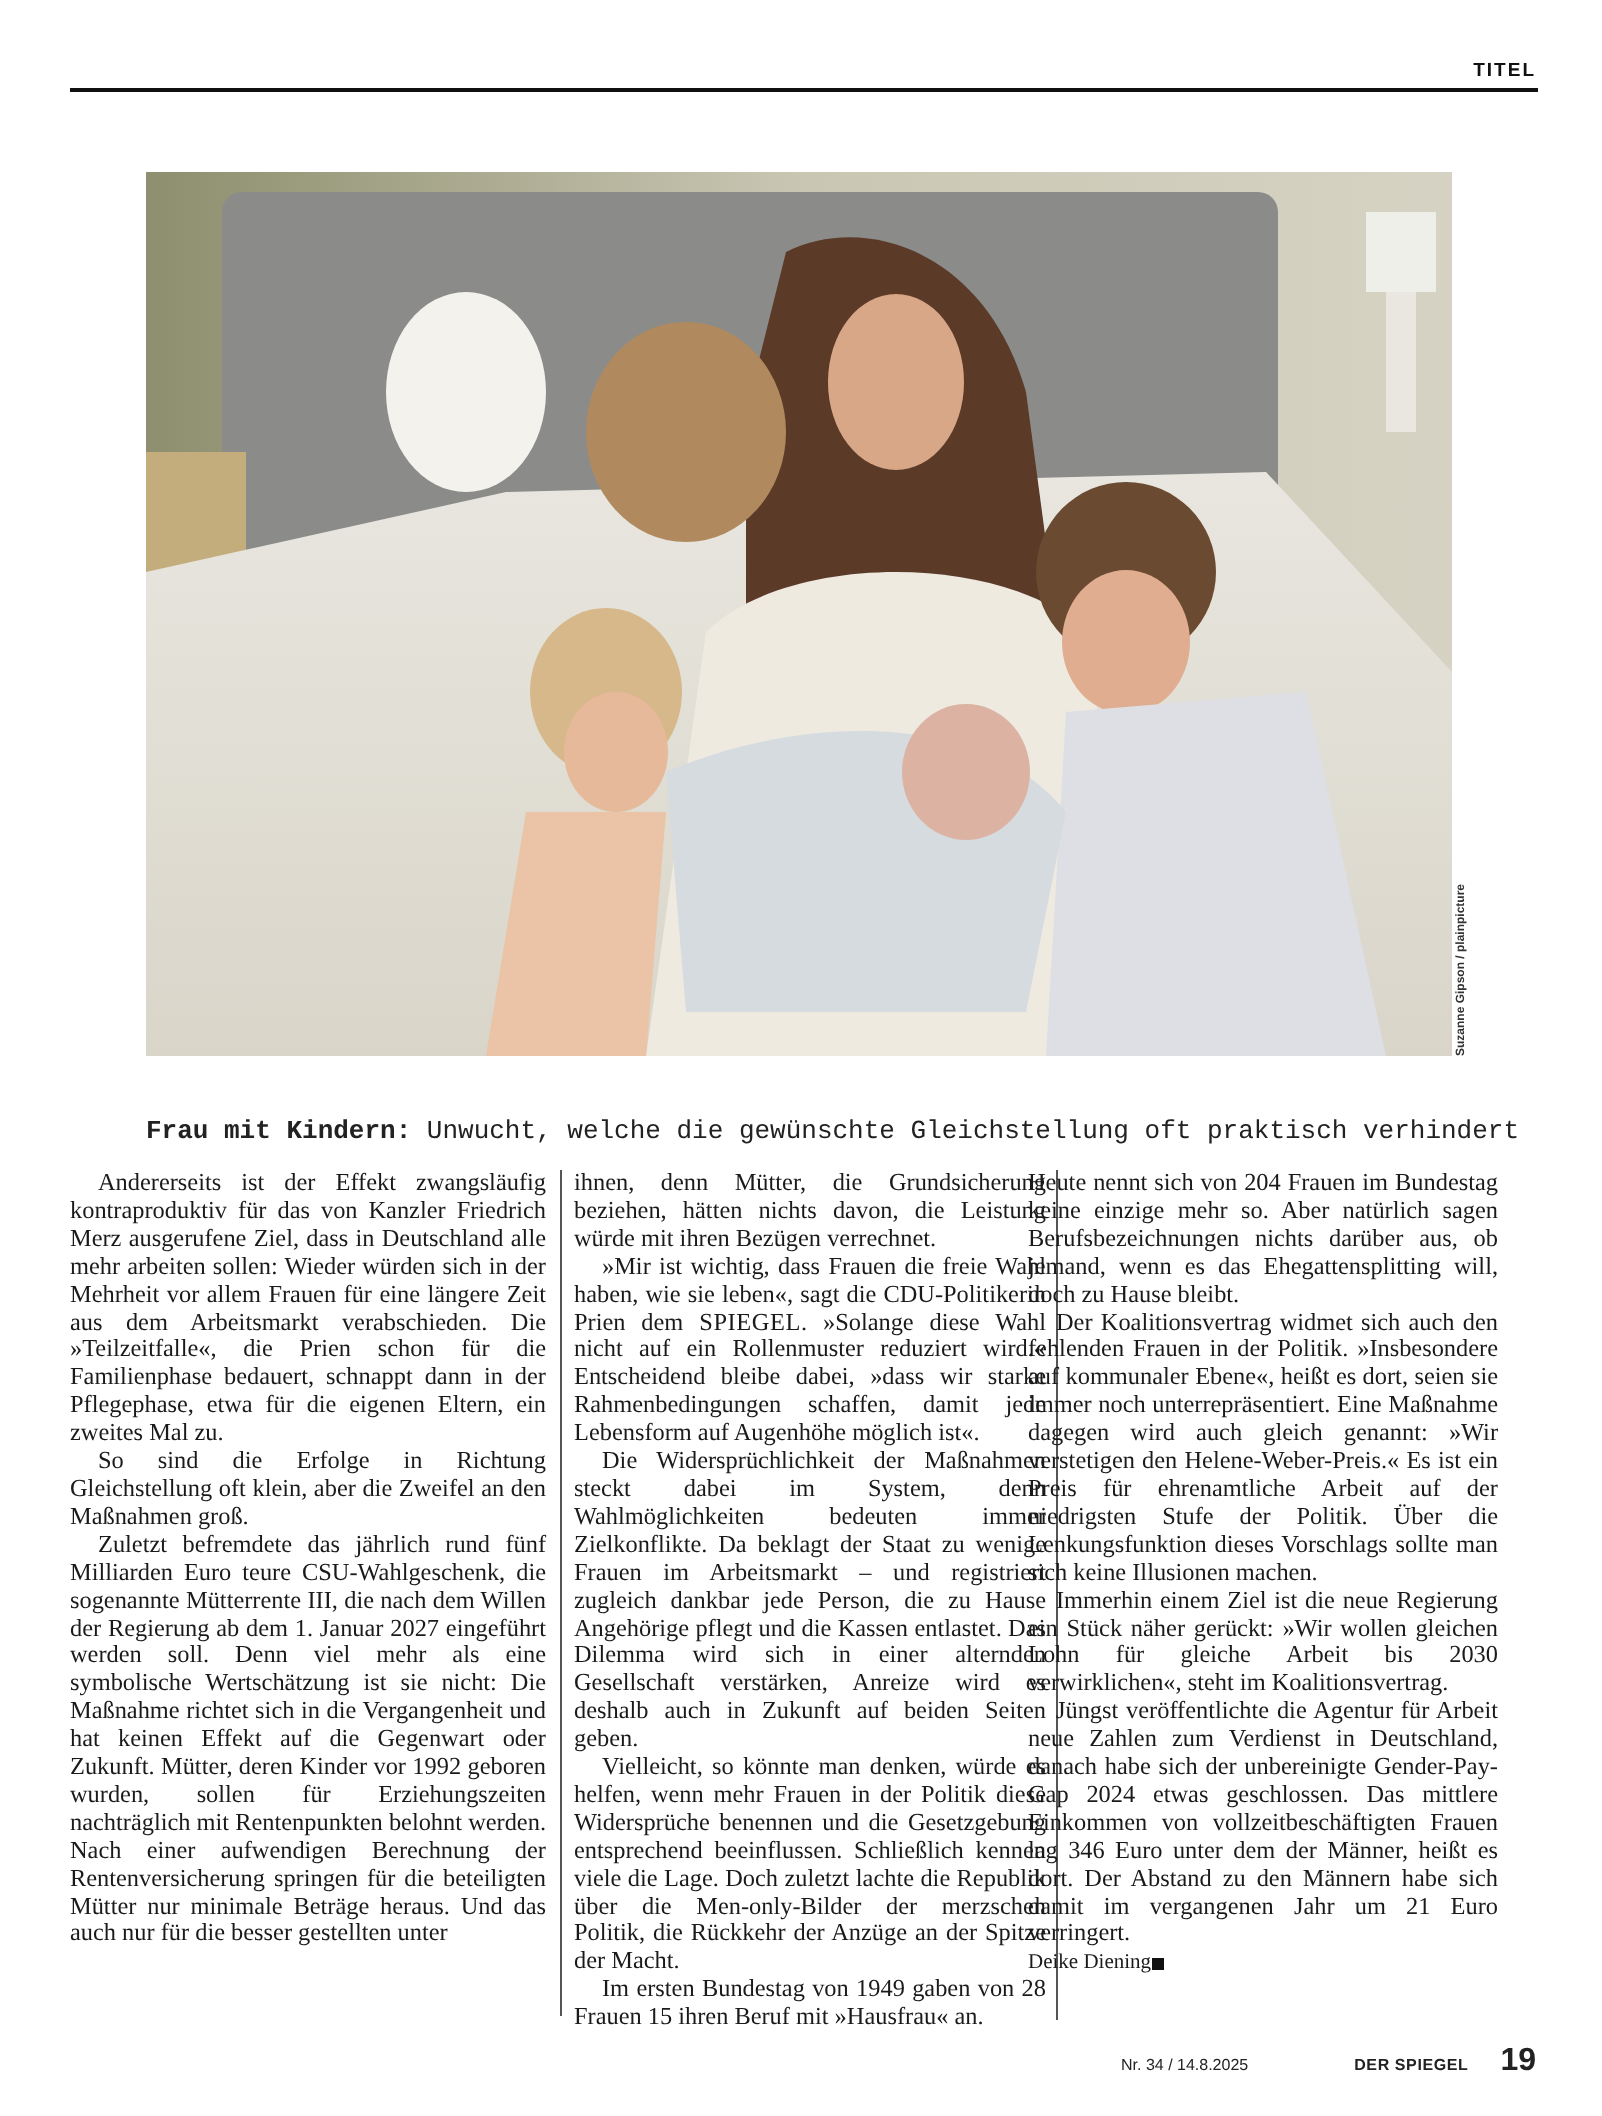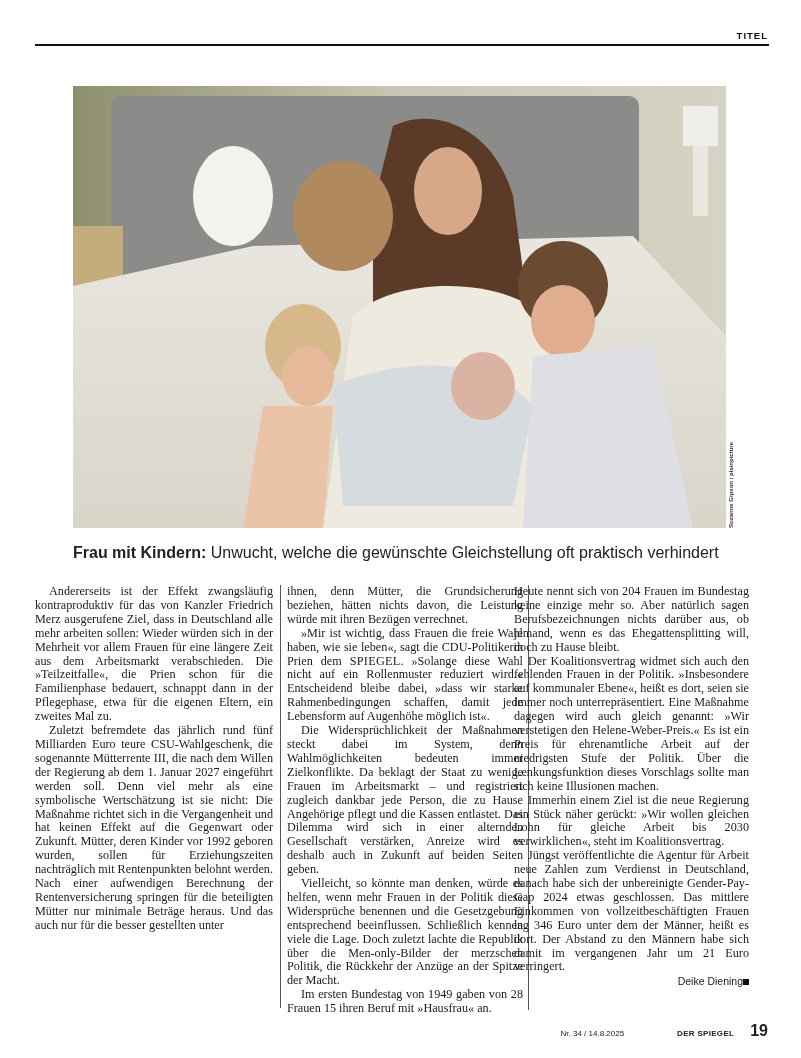--- a/index.html
+++ b/index.html
@@ -2,31 +2,31 @@
 <html><head>
 <meta charset="utf-8">
 <style>
   html, body { margin: 0; padding: 0; background: #ffffff; }
   body { width: 801px; height: 1058px; position: relative; overflow: hidden; font-family: "Liberation Serif", "DejaVu Serif", serif; color: #1a1a1a; }
   .section-label { position: absolute; right: 33px; top: 30px; font-family: "Liberation Sans", "DejaVu Sans", sans-serif; font-weight: 700; font-size: 9.5px; letter-spacing: 1px; color: #111; text-align: center; }
   .top-rule { position: absolute; left: 35px; width: 734px; top: 44px; height: 2px; background: #111; }
   .photo { position: absolute; left: 73px; top: 86px; width: 653px; height: 442px; overflow: hidden; background: #cfcab6; }
   .photo svg { display: block; width: 100%; height: 100%; }
   .credit { position: absolute; left: 728px; top: 528px; transform-origin: 0 0; transform: rotate(-90deg); font-family: "Liberation Sans", "DejaVu Sans", sans-serif; font-size: 6px; font-weight: 700; color: #333; white-space: nowrap; }
-  .caption { position: absolute; left: 73px; top: 544px; font-family: Liberation Sans, sans-serif; font-size: 16px; color: #222; white-space: nowrap; }
+  .caption { position: absolute; left: 73px; top: 558px; font-family: Liberation Mono, monospace; font-size: 13px; color: #222; white-space: nowrap; }
   .caption b { font-weight: 700; }
   .col { position: absolute; top: 585px; width: 238px; font-size: 12.2px; line-height: 13.9px; text-align: justify; hyphens: manual; }
   .col p { margin: 0; text-indent: 14px; }
   .col p.noindent { text-indent: 0; }
   #col1 { left: 35px; }
   #col2 { left: 287px; width: 236px; }
   #col3 { left: 514px; width: 235px; }
   .vrule { position: absolute; top: 585px; width: 1px; background: #555; }
   .caps { font-variant: small-caps; letter-spacing: 0.3px; }
-  .byline { display: flex; justify-content: flex-end; align-items: center; margin-top: 1px; font-family: Liberation Sans, sans-serif; font-size: 10.5px; text-indent: 0; }
+  .byline { display: flex; justify-content: flex-start; align-items: center; margin-top: 1px; font-family: Liberation Serif, serif; font-size: 10.5px; text-indent: 0; }
   .end-mark { width: 6px; height: 6px; background: #111; display: inline-block; }
   .footer { position: absolute; right: 33px; top: 1022px; display: flex; align-items: baseline; gap: 10px; font-family: "Liberation Sans", "DejaVu Sans", sans-serif; color: #222; }
   .footer .issue { font-size: 8px; padding-left: 20px; }
   .footer .mag { font-size: 8px; font-weight: 700; letter-spacing: 0.3px; margin-left: 43px; }
   .footer .page { font-size: 16px; font-weight: 700; margin-left: 6px; }
 </style>
 </head>
 <body>
 
 <div class="section-label">TITEL</div>
@@ -65,20 +65,21 @@
     <path d="M260 300 C330 270 420 270 460 320 L440 420 L270 420 Z" fill="#d6dbe0"></path>
     <ellipse cx="410" cy="300" rx="32" ry="34" fill="#dcb3a3"></ellipse>
   </svg>
 </div>
 <div class="credit">Suzanne Gipson / plainpicture</div>
 
 <div class="caption"><b>Frau mit Kindern:</b><span> Unwucht, welche die gewünschte Gleichstellung oft praktisch verhindert</span></div>
 
 <div class="col" id="col1">
   <p>Andererseits ist der Effekt zwangsläufig kontraproduktiv für das von Kanzler Friedrich Merz ausgerufene Ziel, dass in Deutschland alle mehr arbeiten sollen: Wieder würden sich in der Mehrheit vor allem Frauen für eine längere Zeit aus dem Arbeitsmarkt verabschieden. Die »Teilzeitfalle«, die Prien schon für die Familienphase bedauert, schnappt dann in der Pflegephase, etwa für die eigenen Eltern, ein zweites Mal zu.</p>
+  <p>So sind die Erfolge in Richtung Gleichstellung oft klein, aber die Zweifel an den Maßnahmen groß.</p>
   <p>Zuletzt befremdete das jährlich rund fünf Milliarden Euro teure CSU-Wahlgeschenk, die sogenannte Mütterrente III, die nach dem Willen der Regierung ab dem 1. Januar 2027 eingeführt werden soll. Denn viel mehr als eine symbolische Wertschätzung ist sie nicht: Die Maßnahme richtet sich in die Vergangenheit und hat keinen Effekt auf die Gegenwart oder Zukunft. Mütter, deren Kinder vor 1992 geboren wurden, sollen für Erziehungszeiten nachträglich mit Rentenpunkten belohnt werden. Nach einer aufwendigen Berechnung der Rentenversicherung springen für die beteiligten Mütter nur minimale Beträge heraus. Und das auch nur für die besser gestellten unter</p>
 </div>
 <div class="vrule" style="left:280px;height:423px;"></div>
 
 <div class="col" id="col2">
   <p class="noindent">ihnen, denn Mütter, die Grundsicherung beziehen, hätten nichts davon, die Leistung würde mit ihren Bezügen verrechnet.</p>
   <p><span>»Mir ist wichtig, dass Frauen die freie Wahl haben, wie sie leben«, sagt die CDU-Politikerin Prien dem </span><span class="caps">SPIEGEL</span><span>. »Solange diese Wahl nicht auf ein Rollenmuster reduziert wird.« Entscheidend bleibe dabei, »dass wir starke Rahmenbedingungen schaffen, damit jede Lebensform auf Augenhöhe möglich ist«.</span></p>
   <p>Die Widersprüchlichkeit der Maßnahmen steckt dabei im System, denn Wahlmöglichkeiten bedeuten immer Zielkonflikte. Da beklagt der Staat zu wenige Frauen im Arbeitsmarkt – und registriert zugleich dankbar jede Person, die zu Hause Angehörige pflegt und die Kassen entlastet. Das Dilemma wird sich in einer alternden Gesellschaft verstärken, Anreize wird es deshalb auch in Zukunft auf beiden Seiten geben.</p>
   <p>Vielleicht, so könnte man denken, würde es helfen, wenn mehr Frauen in der Politik diese Widersprüche benennen und die Gesetzgebung entsprechend beeinflussen. Schließlich kennen viele die Lage. Doch zuletzt lachte die Republik über die Men-only-Bilder der merzschen Politik, die Rückkehr der Anzüge an der Spitze der Macht.</p>
   <p>Im ersten Bundestag von 1949 gaben von 28 Frauen 15 ihren Beruf mit »Hausfrau« an.</p>

